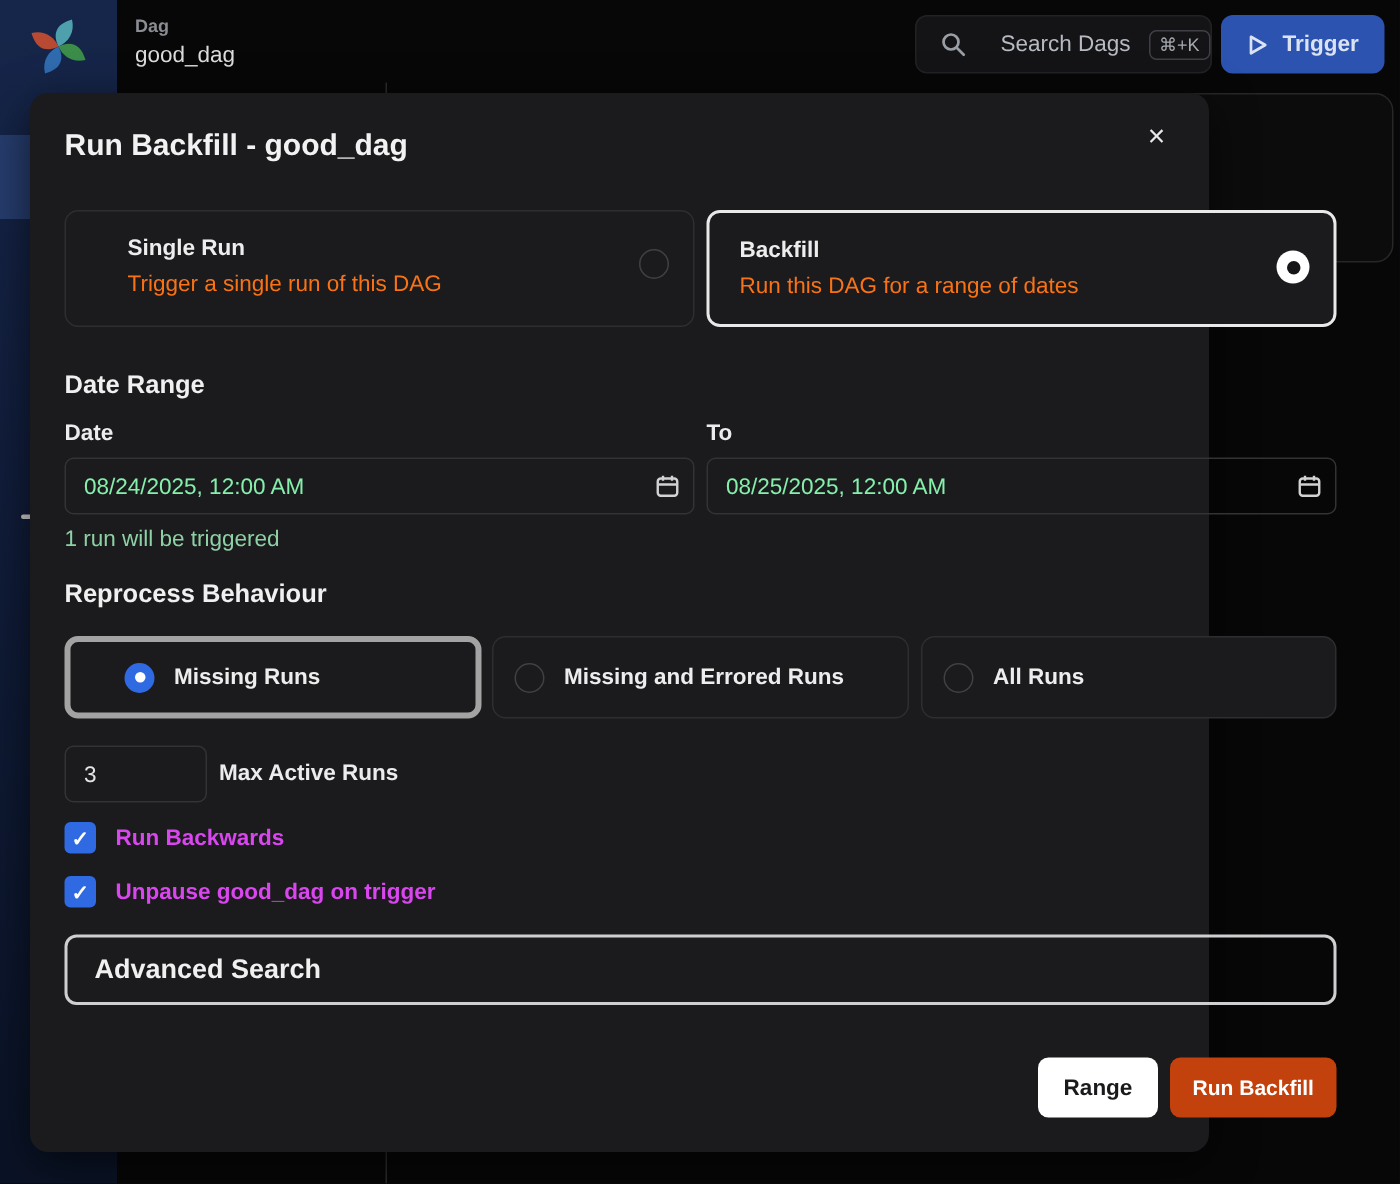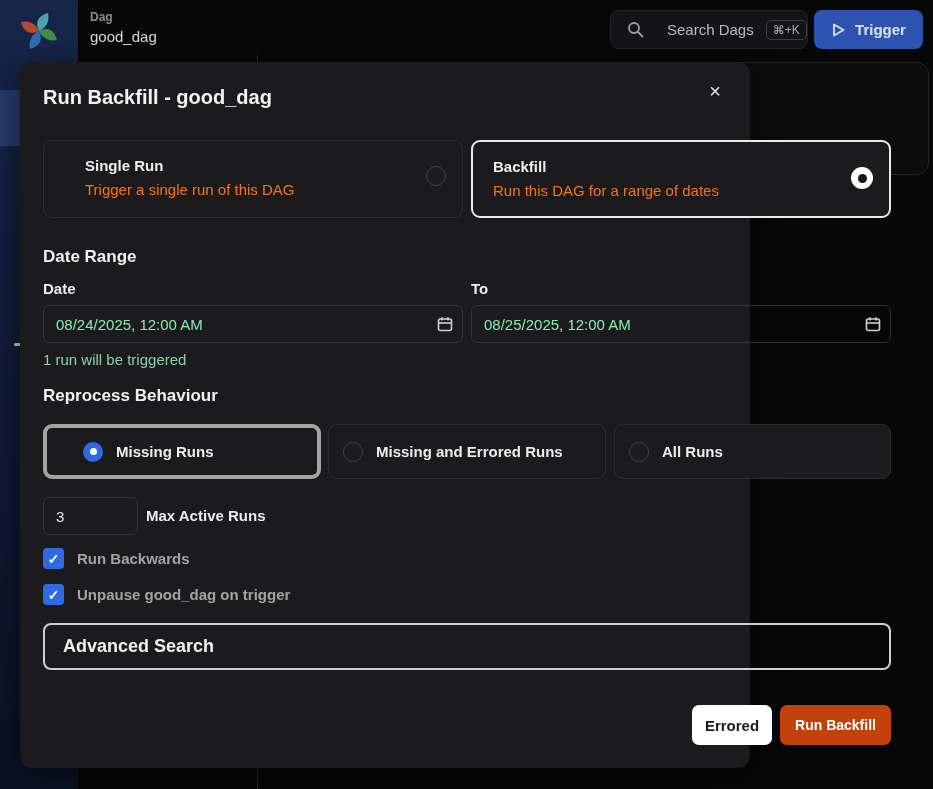--- a/index.html
+++ b/index.html
@@ -27,21 +27,21 @@
   .search-text { margin-left:23px; font-size:15px; color:#b7bbc1; }
   .search-kbd { margin-left:12px; font-size:12px; color:#a7abb1; border:1px solid #3e4046;
                 border-radius:5px; padding:2px 6px; }
 
   .trigger-btn { position:absolute; left:814px; top:10px; width:109px; height:39px; background:#2b53af;
                  border:none; border-radius:8px; display:flex; align-items:center; justify-content:center;
                  gap:9px; cursor:pointer; z-index:1; }
   .trigger-btn span { font-size:15px; font-weight:600; color:#dbe2f2; }
 
   
-  .modal { position:absolute; left:20px; top:62px; width:730px; height:706px; background:#1b1b1d;
+  .modal { position:absolute; left:20px; top:62px; width:786px; height:706px; background:#1b1b1d;
            border-radius:12px; z-index:10; box-shadow:0 8px 30px rgba(0,0,0,.6); }
   .modal-title { position:absolute; left:23px; top:24px; font-size:20px; font-weight:700; color:#f2f2f3; }
   .modal-close { position:absolute; right:20px; top:14px; width:30px; height:30px; background:none; border:none;
                  color:#e8e8e8; font-size:20px; line-height:30px; text-align:center; cursor:pointer; border-radius:6px; }
 
   
   .runtype-card { position:absolute; top:78px; height:78px; border-radius:9px; background:#1b1b1d;
                   cursor:pointer; padding:14px 20px; }
   .runtype-card.plain { border:1px solid #2e2e31;padding-left:41px; }
   .runtype-card.selected { border:2px solid #e9e9ea; }
@@ -90,21 +90,21 @@
 
   .max-runs-input { position:absolute; left:23px; top:435px; width:95px; height:38px; background:transparent;
                     border:1px solid #333336; border-radius:6px; color:#e4e4e6; font-size:15px;
                     font-family:"Liberation Sans", sans-serif; padding:0 12px; }
   .max-runs-label { position:absolute; left:126px; top:445px; font-size:15px; font-weight:600; color:#ececee; }
 
   .check-row { position:absolute; left:23px; display:flex; align-items:center; gap:13px; cursor:pointer; }
   .cr-1 { top:486px; } .cr-2 { top:522px; }
   .checkbox-on { width:21px; height:21px; border-radius:4px; background:#2f6ae2; color:#ffffff;
                  font-size:14px; font-weight:700; display:flex; align-items:center; justify-content:center; }
-  .check-label { font-size:15px; font-weight:600; color:#a3a3a3; }
+  .check-label { font-size:15px; font-weight:600; color:#d946ef; }
 
   .advanced-box { position:absolute; left:23px; top:561px; width:848px; height:47px; border:2px solid #cfcfd2;
                   border-radius:8px; display:flex; align-items:center; padding:0 18px; cursor:pointer; }
   .advanced-label { font-size:18px; font-weight:700; color:#f0f0f1; }
 
   .btn-cancel { position:absolute; left:672px; top:643px; width:80px; height:40px; background:#ffffff;
                 border:none; border-radius:7px; font-size:15px; font-weight:600; color:#1a1a1c;
                 font-family:"Liberation Sans", sans-serif; cursor:pointer; }
   .btn-submit { position:absolute; left:760px; top:643px; width:111px; height:40px; background:#c2410c;
                 border:none; border-radius:7px; font-size:14px; font-weight:600; color:#ffffff;
@@ -217,17 +217,17 @@
     </div>
     <div class="check-row cr-2">
       <span class="checkbox-on">✓</span>
       <span class="check-label">Unpause good_dag on trigger</span>
     </div>
 
     <div class="advanced-box">
       <span class="advanced-label">Advanced Search</span>
     </div>
 
-    <button class="btn-cancel">Errored</button>
+    <button class="btn-cancel">Range</button>
     <button class="btn-submit">Run Backfill</button>
   </div>
 
 </div>
 
 </body></html>

